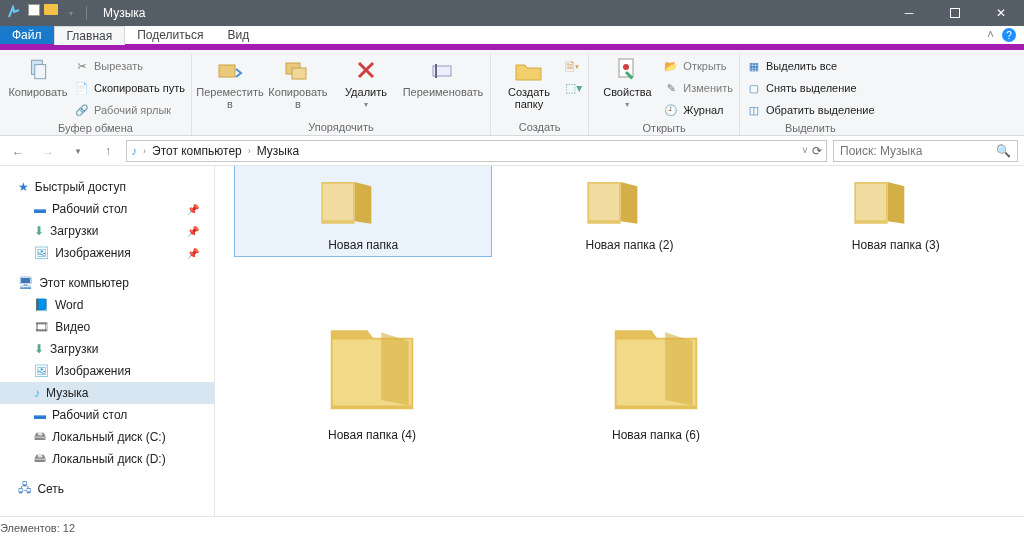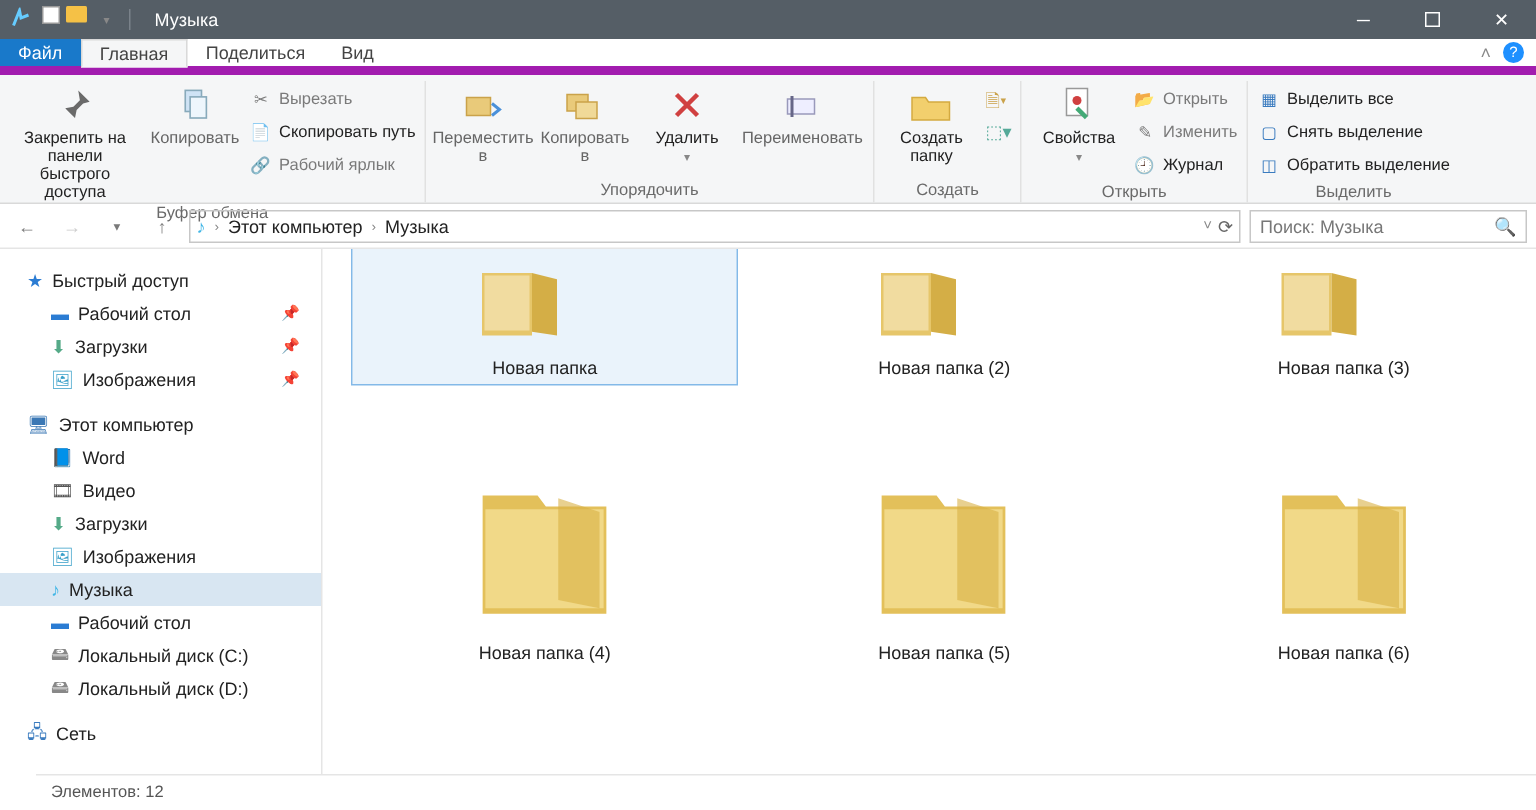--- a/index.html
+++ b/index.html
@@ -64,21 +64,21 @@
   .tile { width:274px; height:170px; display:flex; flex-direction:column; align-items:center; justify-content:flex-end; padding-bottom:4px; }
   .tile.small { height:90px; }
   .tile .folder-large { width:120px; height:110px; }
   .tile .folder-cut { width:100px; height:50px; }
   .tile .cap { font-size:12px; color:#222; text-align:center; margin-top:6px;}
   .tile.sel { outline:1px solid #83b9e8; background:#eaf3fb;}
   
   
 
   
-  .status { height:22px; border-top:1px solid #e5e5e5; display:flex; align-items:center; padding:0 10px; font-size:11px; color:#555;margin-left:24px;}
+  .status { height:22px; border-top:1px solid #e5e5e5; display:flex; align-items:center; padding:0 0; font-size:11px; color:#555;}
 
   
   .music-note { color:#41b6e6; }
   .pc-ic { color:#3b78b5; }
 </style>
 </head>
 <body>
 
 <div class="titlebar">
   <span class="app-icon">
@@ -113,29 +113,20 @@
   <div class="help-area">
     <span style="color:#888">˄</span>
     <span class="help-circle">?</span>
   </div>
 </div>
 
 <div class="ribbon">
 
   <div class="group">
     <div class="group-body">
-      <div class="bigbtn wide enabled">
-        <div class="ic">
-          <svg width="26" height="26" viewBox="0 0 24 24">
-              <path d="M14 3l7 7-4 1-4 4-1 5-3-3-5 5 5-5-3-3 5-1 4-4z" fill="#6a6a6a"></path>
-            </svg>
-        </div>
-        <div class="lbl" style="white-space:pre-line">Закрепить на панели
-быстрого доступа</div>
-      </div>
       <div class="bigbtn">
         <div class="ic">
           <svg width="26" height="26" viewBox="0 0 24 24">
               <rect x="6" y="3" width="10" height="13" fill="#cfe3f5" stroke="#8ab"></rect>
               <rect x="9" y="7" width="10" height="13" fill="#eef6fc" stroke="#8ab"></rect>
             </svg>
         </div>
         <div class="lbl">Копировать</div>
       </div>
       <div class="smallcol">
@@ -389,28 +380,20 @@
 
     <div class="tile-row" style="margin-left:20px;margin-top:20px">
       <div class="tile" style="margin-right:10px">
         <svg class="folder-large" viewBox="0 0 120 120">
           <path d="M15 20 h40 l6 8 h44 v78 H15z" fill="#e3c05a"></path>
           <path d="M17 30 h86 v72 H17z" fill="#f1d988"></path>
           <path d="M70 22 l30 10 v70 l-30 -6z" fill="#d8b044" opacity=".6"></path>
         </svg>
         <div class="cap">Новая папка (4)</div>
       </div>
-      <div class="tile" style="margin-right:10px">
-        <svg class="folder-large" viewBox="0 0 120 120">
-          <path d="M15 20 h40 l6 8 h44 v78 H15z" fill="#e3c05a"></path>
-          <path d="M17 30 h86 v72 H17z" fill="#f1d988"></path>
-          <path d="M70 22 l30 10 v70 l-30 -6z" fill="#d8b044" opacity=".6"></path>
-        </svg>
-        <div class="cap">Новая папка (5)</div>
-      </div>
       <div class="tile">
         <svg class="folder-large" viewBox="0 0 120 120">
           <path d="M15 20 h40 l6 8 h44 v78 H15z" fill="#e3c05a"></path>
           <path d="M17 30 h86 v72 H17z" fill="#f1d988"></path>
           <path d="M70 22 l30 10 v70 l-30 -6z" fill="#d8b044" opacity=".6"></path>
         </svg>
         <div class="cap">Новая папка (6)</div>
       </div>
     </div>
   </div>

